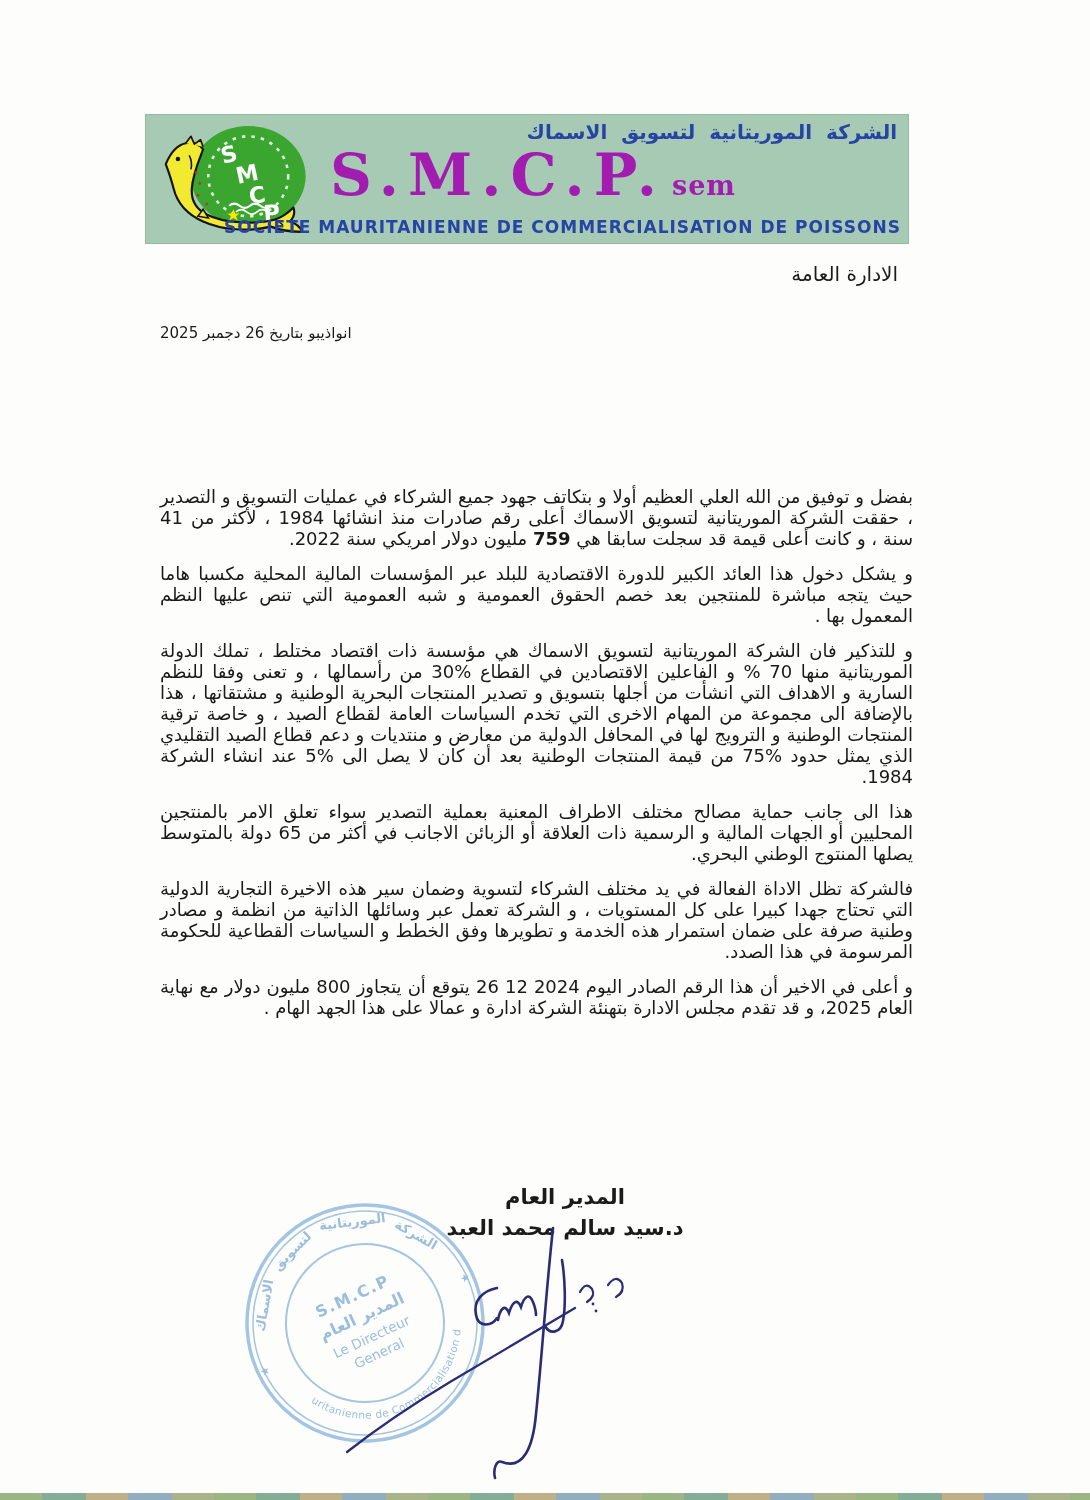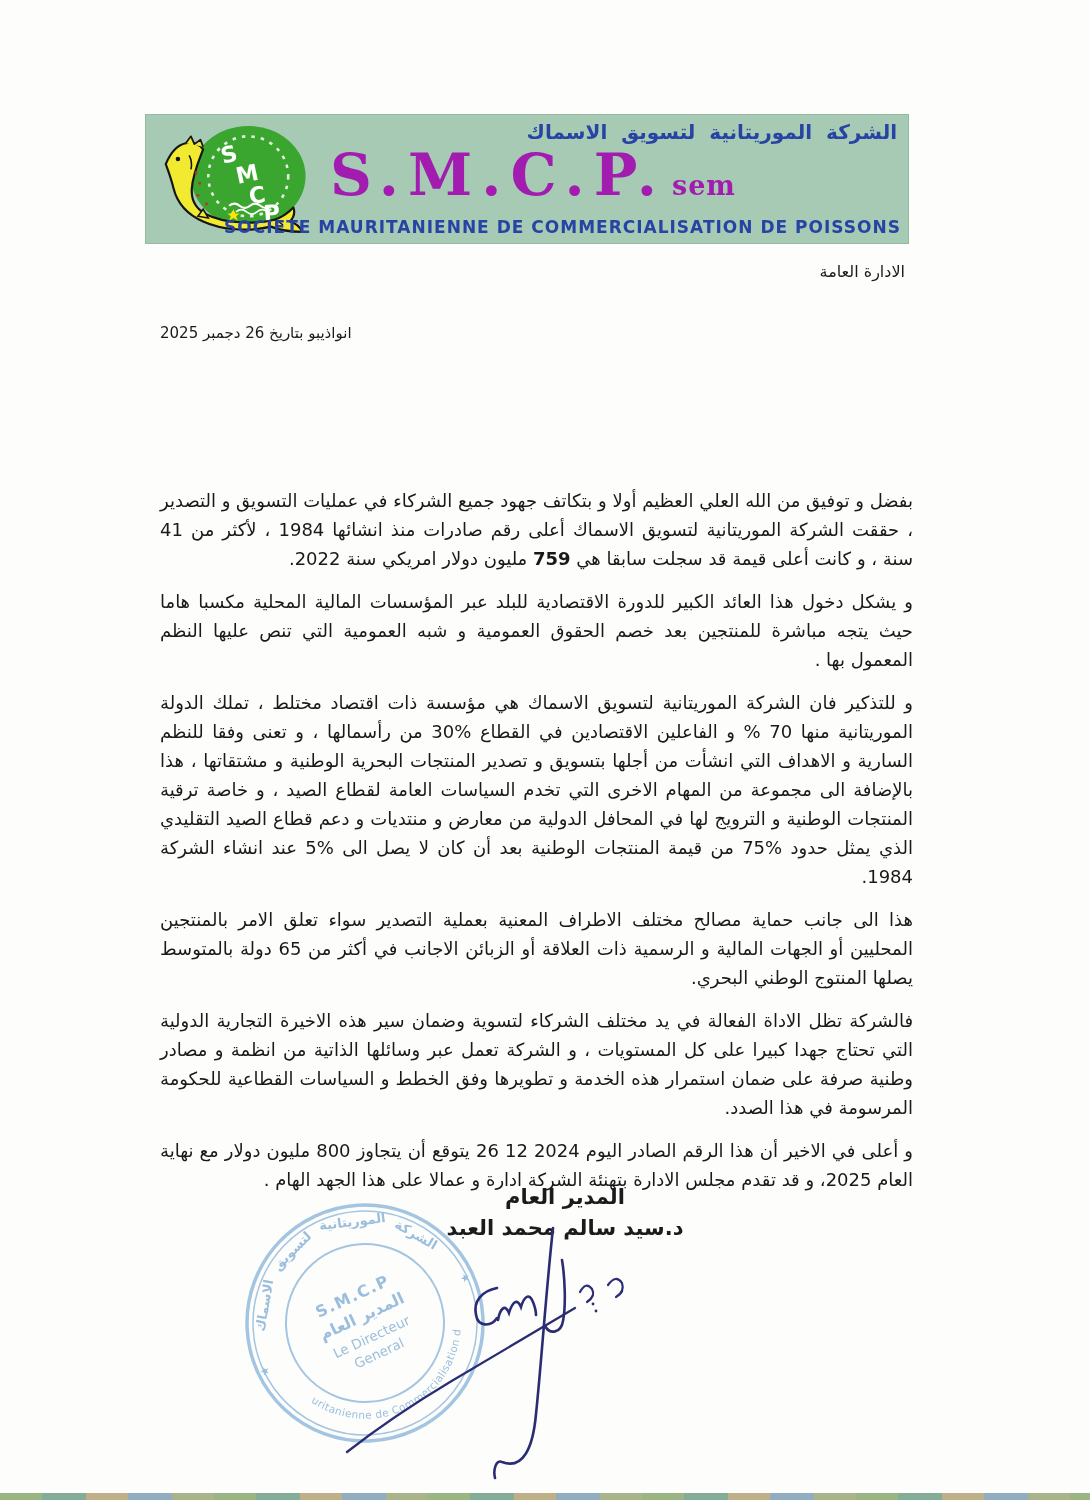--- a/index.html
+++ b/index.html
@@ -25,31 +25,31 @@
     font-family:"DejaVu Serif",serif;font-weight:bold;color:#a21caf;
     font-size:58px;letter-spacing:9px;line-height:1;
   }
   .smcp .sem{font-size:27px;letter-spacing:1px;margin-left:6px;}
   .french{
     position:absolute;right:8px;bottom:7px;color:#2743a4;font-weight:bold;
     font-size:17px;letter-spacing:1px;white-space:nowrap;
   }
 
   
-  .dept{position:absolute;right:185px;top:262px;direction:rtl;font-size:16px;white-space:nowrap;}
+  .dept{position:absolute;right:192px;top:262px;direction:rtl;font-size:20px;white-space:nowrap;}
   .dateline{position:absolute;left:160px;top:324px;direction:rtl;font-size:15px;white-space:nowrap;}
 
   .subject{position:absolute;left:150px;top:390px;width:790px;text-align:center;direction:rtl;}
   .subject .t1{font-size:21px;font-weight:bold;}
   .subject .t2{font-size:20px;margin-top:4px;}
 
   
   .bodytext{
     position:absolute;right:177px;top:486px;width:753px;
-    direction:rtl;text-align:justify;font-size:18px;line-height:29px;color:#191919;
+    direction:rtl;text-align:justify;font-size:18px;line-height:21px;color:#191919;
   }
   .bodytext p{margin:0 0 14px 0;}
   .b{font-weight:bold;}
   .u{text-decoration:underline;}
 
   
   .sig{
     position:absolute;left:380px;top:1182px;width:370px;text-align:center;
     direction:rtl;font-weight:bold;font-size:21px;line-height:31px;
   }

